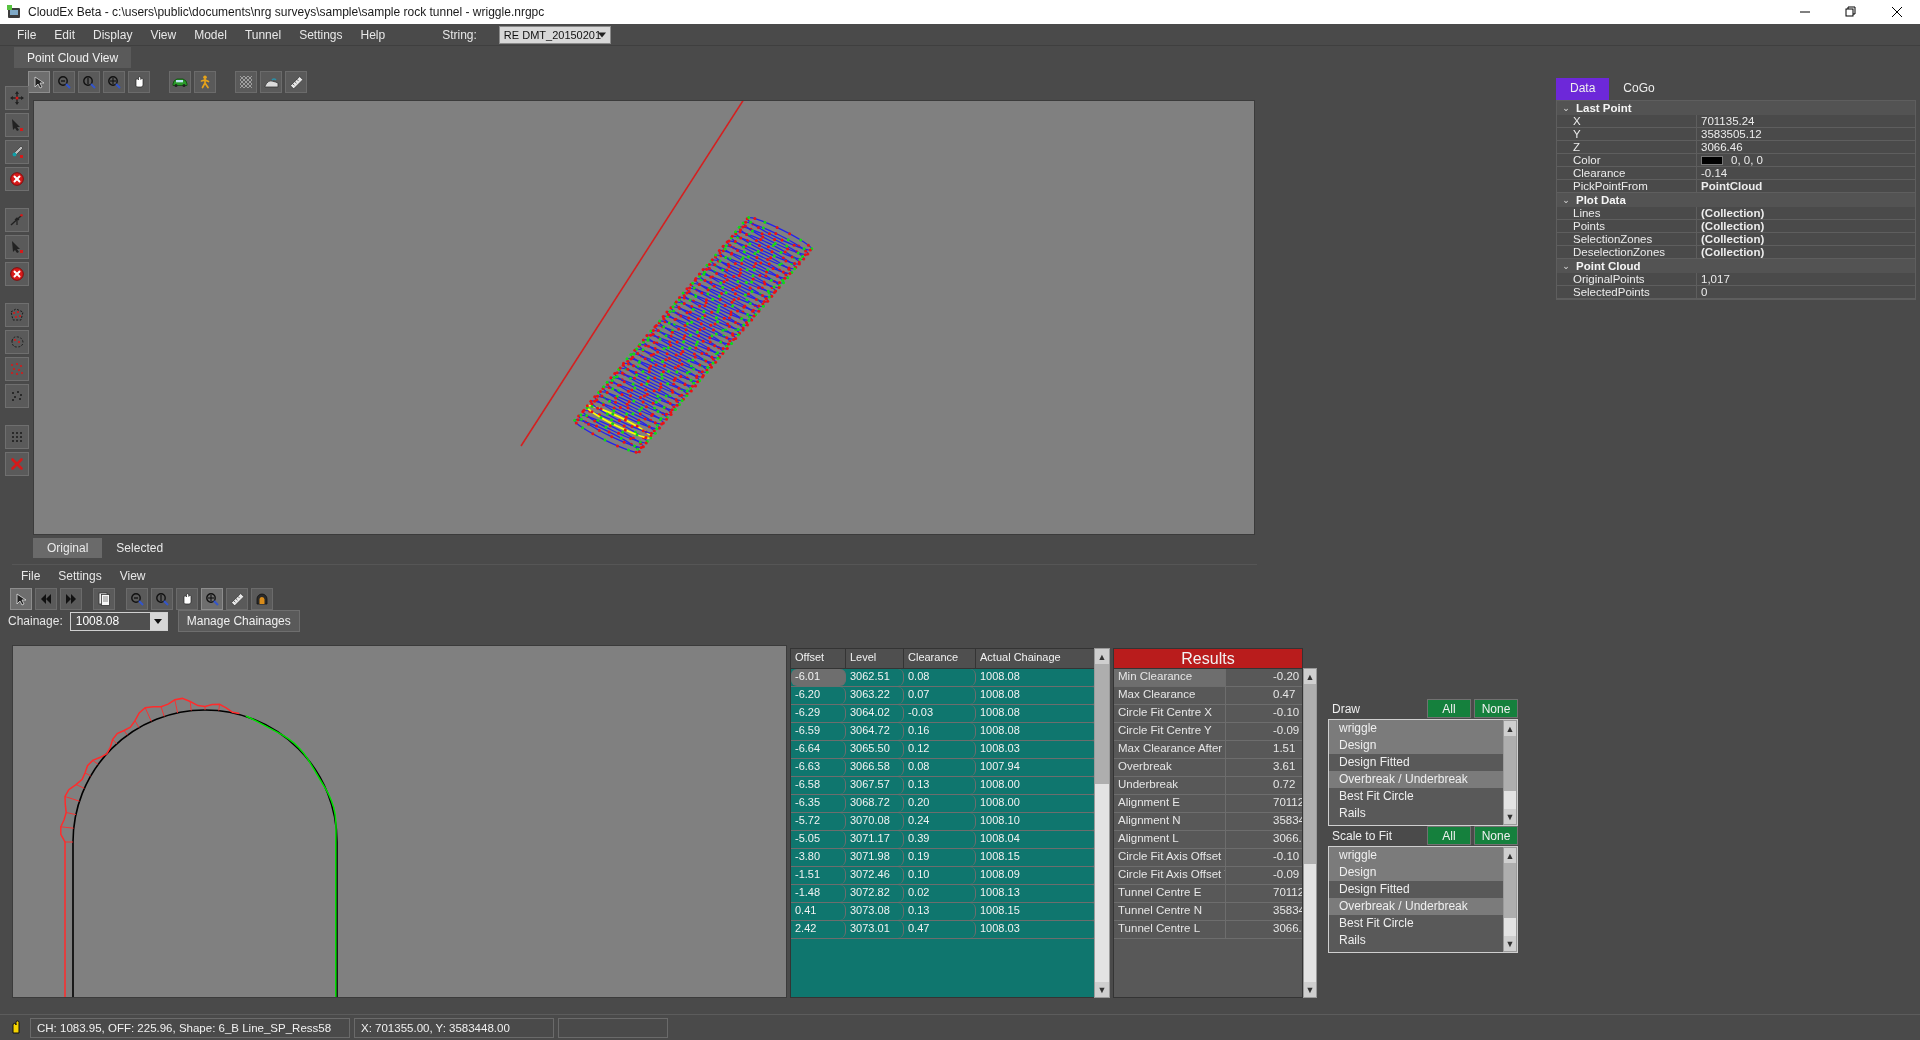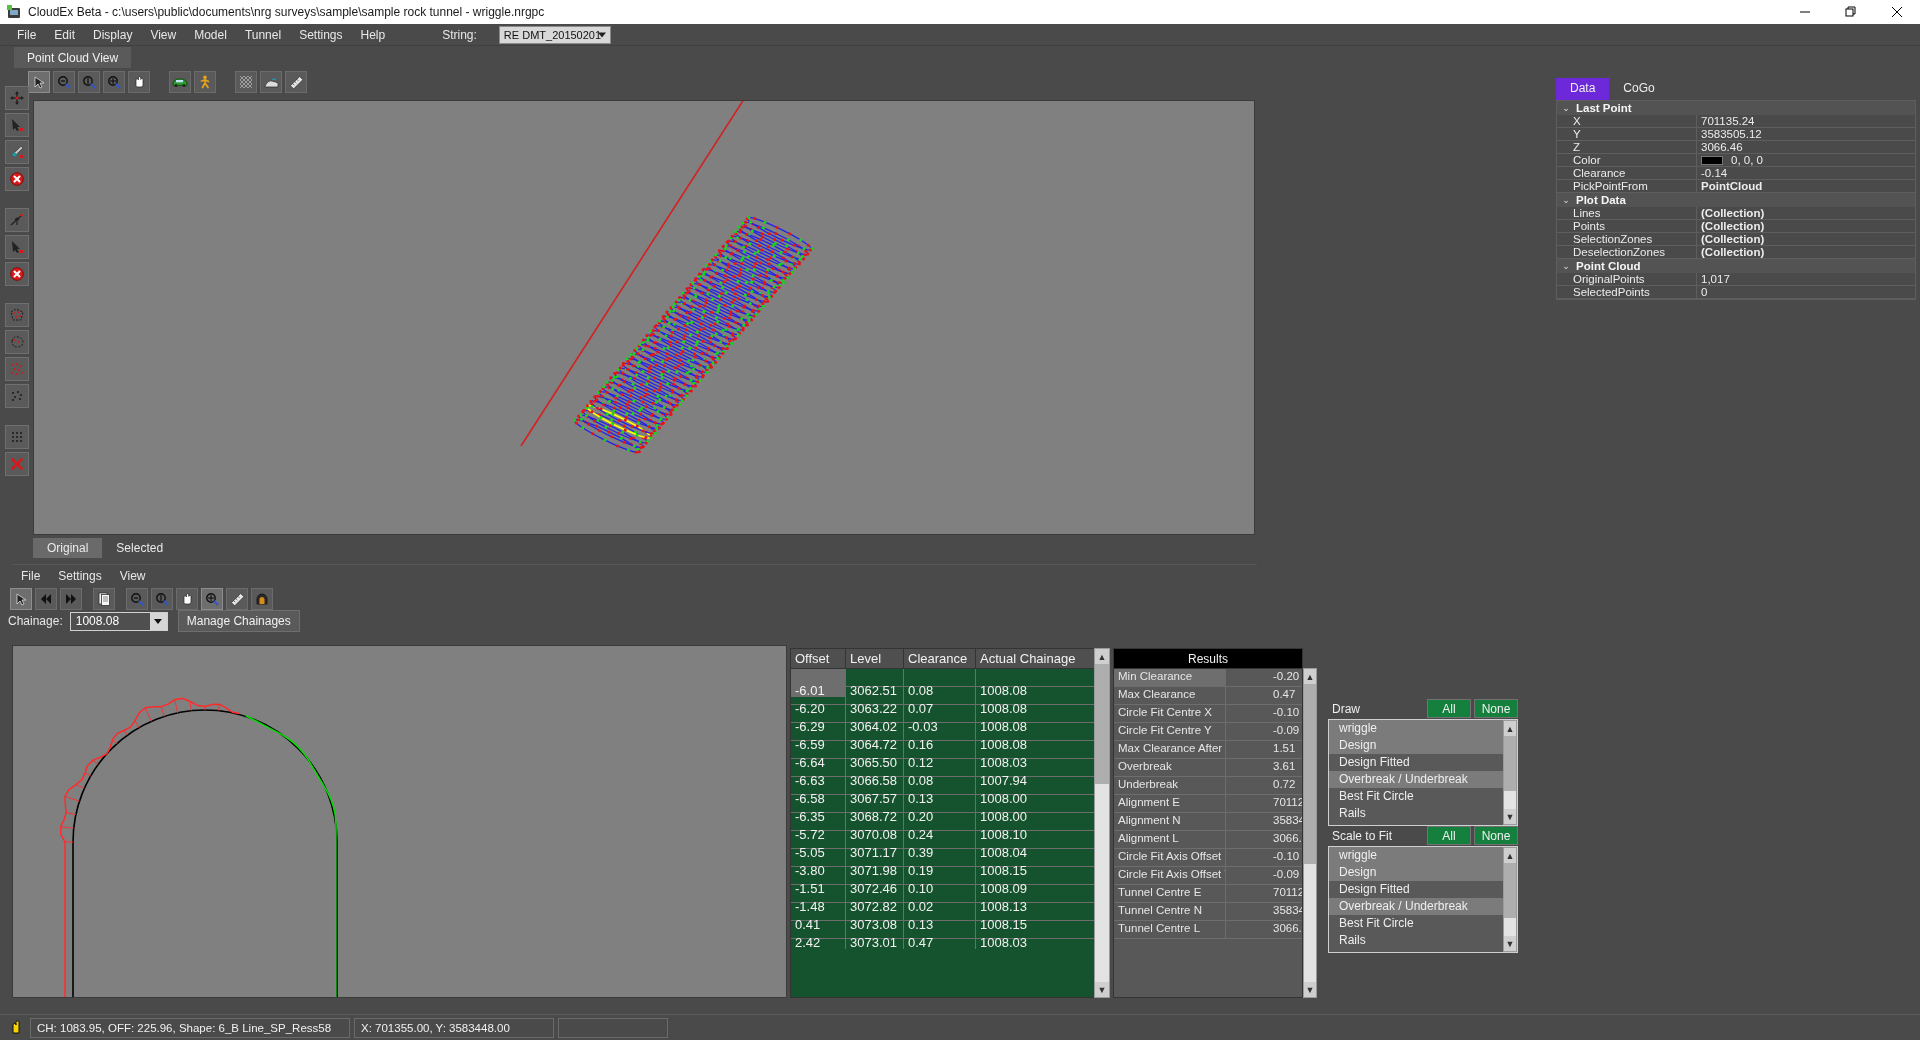--- a/index.html
+++ b/index.html
@@ -124,27 +124,27 @@
 
   
   .section-view {
     position: absolute; left: 12px; top: 645px; width: 775px; height: 353px;
     background: #808080; border: 1px solid #3b3b3b; overflow: hidden;
   }
 
   
   .datagrid {
     position: absolute; left: 790px; top: 648px; width: 320px; height: 350px;
-    background: #14532d; border: 1px solid #343434; overflow: hidden;
-    font-size: 13px;
+    background: #0f766e; border: 1px solid #343434; overflow: hidden;
+    font-size: 11px;
   }
   .dg-head { display: flex; height: 20px; background: #4f4f4f; border-bottom: 1px solid #343434; }
   .dg-head div { padding: 2px 4px; color: #f2f2f2; border-right: 1px solid #343434; }
   .dg-row { display: flex; height: 18px; border-bottom: 1px solid #6d6d6d; }
-  .dg-row div { padding: 14px 4px; color: #f2f2f2; border-right: 1px solid #6d6d6d; overflow: hidden; white-space: nowrap; }
+  .dg-row div { padding: 1px 4px; color: #f2f2f2; border-right: 1px solid #6d6d6d; overflow: hidden; white-space: nowrap; border-radius: 6px; }
   .dg-row.first-cell-sel .c0 { background: #6e6e6e; }
   .c0 { width: 55px; } .c1 { width: 58px; } .c2 { width: 72px; } .c3 { width: 122px; }
 
   
   .vscroll {
     position: absolute; width: 16px; background: #d7d7d7;
     border: 1px solid #9a9a9a; display: flex; flex-direction: column; justify-content: space-between;
   }
   .vscroll .arrow {
     height: 15px; background: #cfcfcf; display:flex; align-items:center; justify-content:center;
@@ -152,22 +152,22 @@
   }
   .vscroll .thumb { background: #aeaeae; }
   .vscroll .track { flex: 1; background: #e3e3e3; position: relative; }
 
   
   .results {
     position: absolute; left: 1113px; top: 648px; width: 190px; height: 350px;
     background: #585858; border: 1px solid #343434; overflow: hidden; font-size: 11.5px;
   }
   .res-title {
-    height: 20px; background: #000000; border-bottom: 1px solid #343434;
-    display:flex; align-items:center; justify-content:center; color:#f2f2f2; font-size: 12px;
+    height: 20px; background: #b91c1c; border-bottom: 1px solid #343434;
+    display:flex; align-items:center; justify-content:center; color:#f2f2f2; font-size: 16px;
   }
   .res-row { display:flex; height: 18px; border-bottom: 1px solid #6d6d6d; }
   .res-row .k { width: 112px; padding: 1px 4px; border-right: 1px solid #6d6d6d; white-space: nowrap; overflow:hidden; }
   .res-row .v { flex: 1; padding: 1px 4px; white-space: nowrap; overflow:hidden;margin-left:43px; }
   .res-row.sel .k { background: #6e6e6e; }
 
   
   .listpanel { position: absolute; width: 190px; }
   .lp-header { display: flex; align-items: center; height: 21px; font-size: 12px; padding-left: 4px; }
   .lp-header .lbl { flex: 1; color: #eee; }

